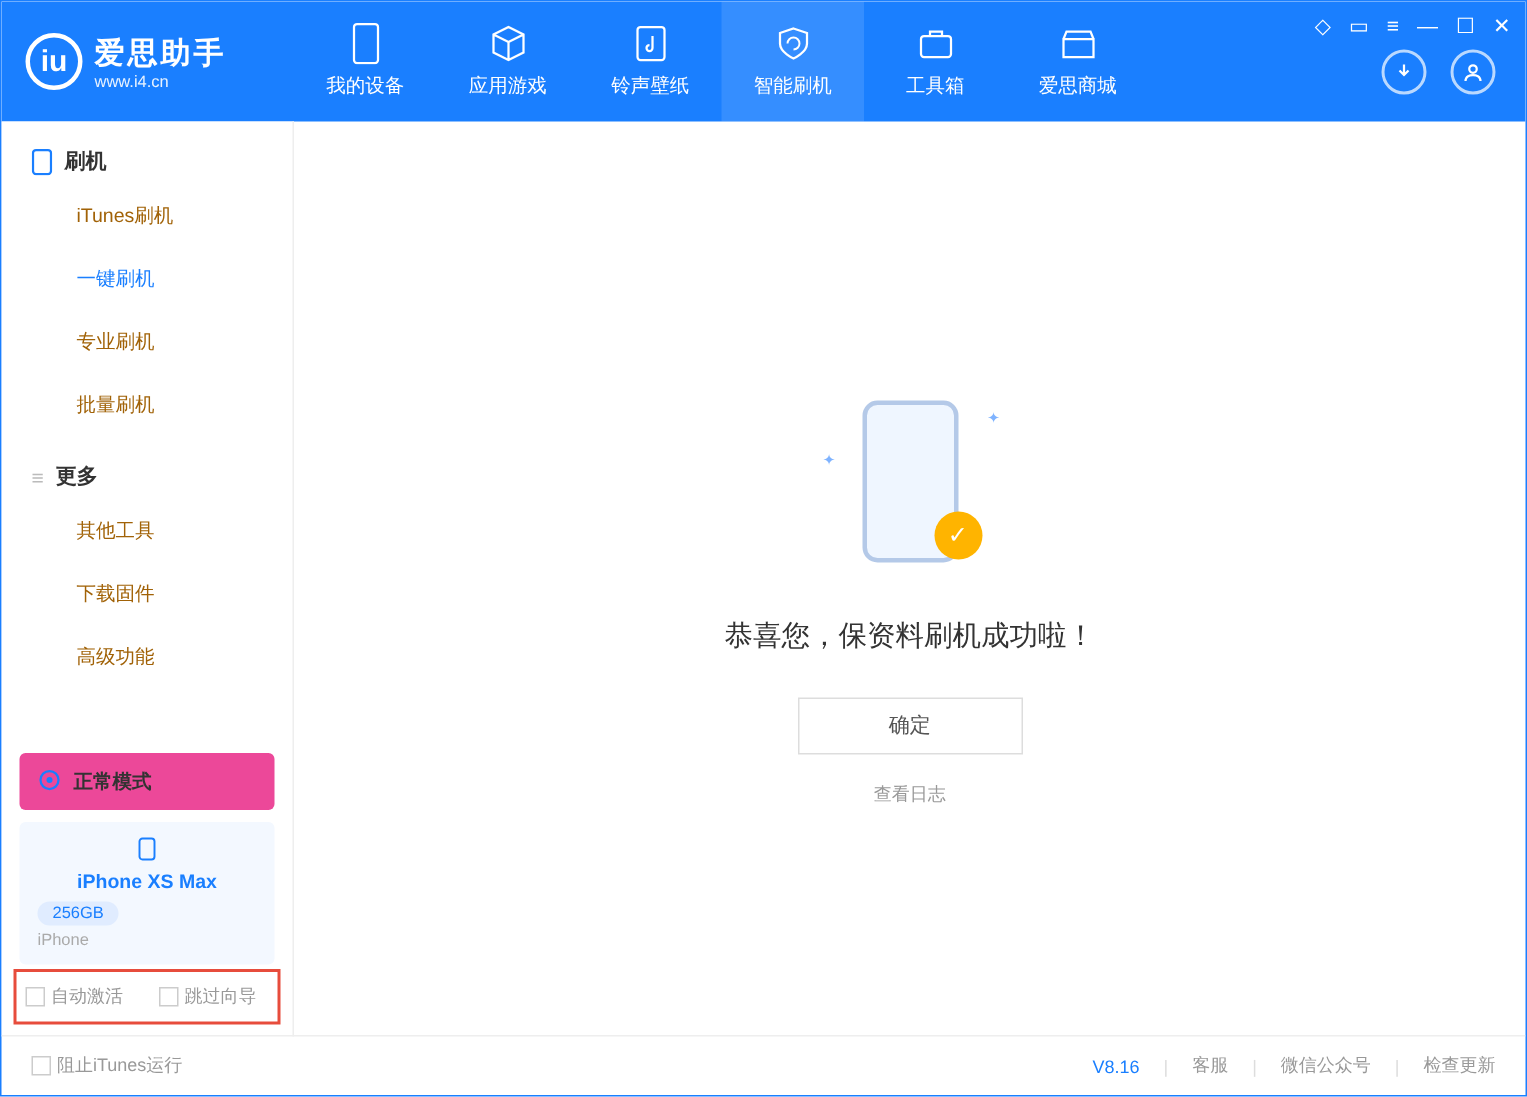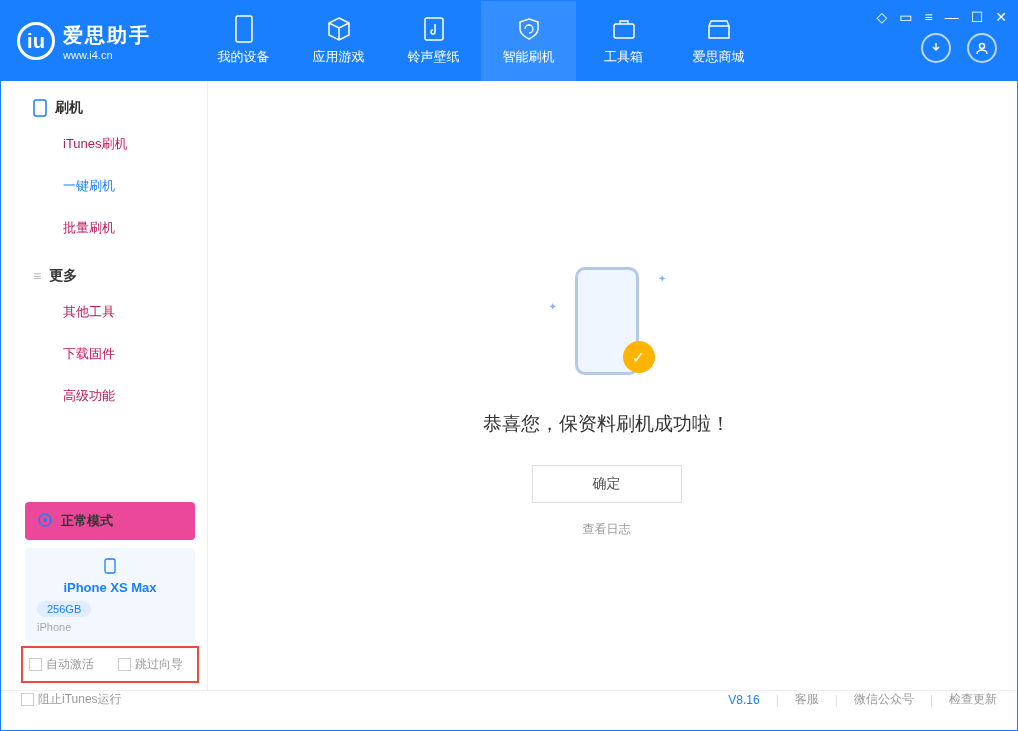--- a/index.html
+++ b/index.html
@@ -14,23 +14,23 @@
 .logo-sub { font-size: 11px; opacity: 0.9; }
 .nav-tabs { display: flex; height: 100%; }
 .nav-tab { width: 95px; display: flex; flex-direction: column; align-items: center; justify-content: center; cursor: pointer; font-size: 13px; gap: 6px; }
 .nav-tab.active { background: rgba(255,255,255,0.12); }
 .nav-icon { width: 26px; height: 26px; display: flex; align-items: center; justify-content: center; }
 .header-right { position: absolute; right: 10px; top: 8px; display: flex; gap: 12px; align-items: center; font-size: 14px; }
 .header-right-bottom { position: absolute; right: 20px; bottom: 18px; display: flex; gap: 16px; }
 .icon-btn { width: 30px; height: 30px; border: 2px solid rgba(255,255,255,0.7); border-radius: 50%; display: flex; align-items: center; justify-content: center; cursor: pointer; }
 
 
-.sidebar { position: absolute; left: 12px; top: 80px; width: 195px; height: 610px; background: #fff; border-right: 1px solid #eee; }
+.sidebar { position: absolute; left: 0; top: 80px; width: 195px; height: 610px; background: #fff; border-right: 1px solid #eee; }
 .side-section { padding: 18px 0 6px 20px; display: flex; align-items: center; gap: 8px; color: #333; font-weight: bold; font-size: 14px; }
-.side-item { padding: 12px 0 12px 50px; font-size: 13px; color: #be185d; cursor: pointer; }
+.side-item { padding: 12px 0 12px 50px; font-size: 13px; color: #a16207; cursor: pointer; }
 .side-item.active { color: #1a7fff; }
 .mode-box { margin: 20px 12px 8px 12px; background: #ec4899; border-radius: 4px; padding: 10px 12px; display: flex; align-items: flex-start; gap: 8px; font-size: 13px; color: #333; font-weight: bold; }
 .device-box { margin: 0 12px; background: #f3f8ff; border-radius: 4px; padding: 10px 12px; font-size: 13px; }
 .device-name { color: #1a7fff; font-weight: bold; display: flex; align-items: center; gap: 6px; flex-direction: column; }
 .device-cap { display: inline-block; background: #e0ecff; color: #1a7fff; padding: 2px 10px; border-radius: 10px; font-size: 11px; margin-top: 6px; }
 .device-type { color: #aaa; font-size: 11px; margin-top: 4px; }
 .checkbox-row { position: absolute; bottom: 8px; left: 8px; right: 8px; border: 2px solid #e74c3c; padding: 8px 6px; display: flex; gap: 24px; background: #fff; }
 .chk { display: flex; align-items: center; gap: 4px; font-size: 12px; color: #999; }
 .chk-box { width: 13px; height: 13px; border: 1px solid #ccc; }
 
@@ -40,21 +40,21 @@
 .phone-body { width: 64px; height: 108px; border: 3px solid #b4c9e8; border-radius: 10px; background: #eff6ff; position: absolute; left: 8px; top: 6px; }
 .phone-check { position: absolute; right: -8px; bottom: 8px; width: 32px; height: 32px; background: #ffb400; border-radius: 50%; display: flex; align-items: center; justify-content: center; color: #fff; font-size: 16px; }
 .sparkle { position: absolute; color: #7fb3ff; font-size: 10px; }
 .sparkle.s1 { left: -18px; top: 40px; }
 .sparkle.s2 { right: -20px; top: 12px; }
 .success-msg { font-size: 19px; color: #333; margin-bottom: 28px; }
 .ok-btn { width: 150px; height: 38px; border: 1px solid #ddd; background: #fff; font-size: 14px; color: #555; cursor: pointer; margin-bottom: 18px; }
 .log-link { font-size: 12px; color: #999; cursor: pointer; }
 
 
-.statusbar { position: absolute; bottom: 0; left: 0; right: 0; height: 40px; border-top: 1px solid #eee; display: flex; align-items: flex-start; padding: 0 20px; font-size: 12px; color: #999; }
+.statusbar { position: absolute; bottom: 0; left: 0; right: 0; height: 40px; border-top: 1px solid #eee; display: flex; align-items: center; padding: 0 20px; font-size: 12px; color: #999; }
 .status-left { display: flex; align-items: center; gap: 6px; }
 .status-right { margin-left: auto; display: flex; align-items: center; gap: 16px; }
 .status-right .sep { color: #ddd; }
 .version { color: #1a7fff; }
 </style>
 </head>
 <body>
 
 <div class="header">
   <div class="logo-area">
@@ -142,20 +142,21 @@
 
 <div class="sidebar">
   <div class="side-section">
     <svg width="14" height="18" viewBox="0 0 14 18">
         <rect x="1" y="1" width="12" height="16" rx="2" fill="none" stroke="#1a7fff" stroke-width="1.5"></rect>
       </svg>
     <span>刷机</span>
   </div>
   <div class="side-item">iTunes刷机</div>
   <div class="side-item active">一键刷机</div>
+  <div class="side-item">专业刷机</div>
   <div class="side-item">批量刷机</div>
 
   <div class="side-section">
     <span style="color:#bbb">≡</span>
     <span>更多</span>
   </div>
   <div class="side-item">其他工具</div>
   <div class="side-item">下载固件</div>
   <div class="side-item">高级功能</div>
 

